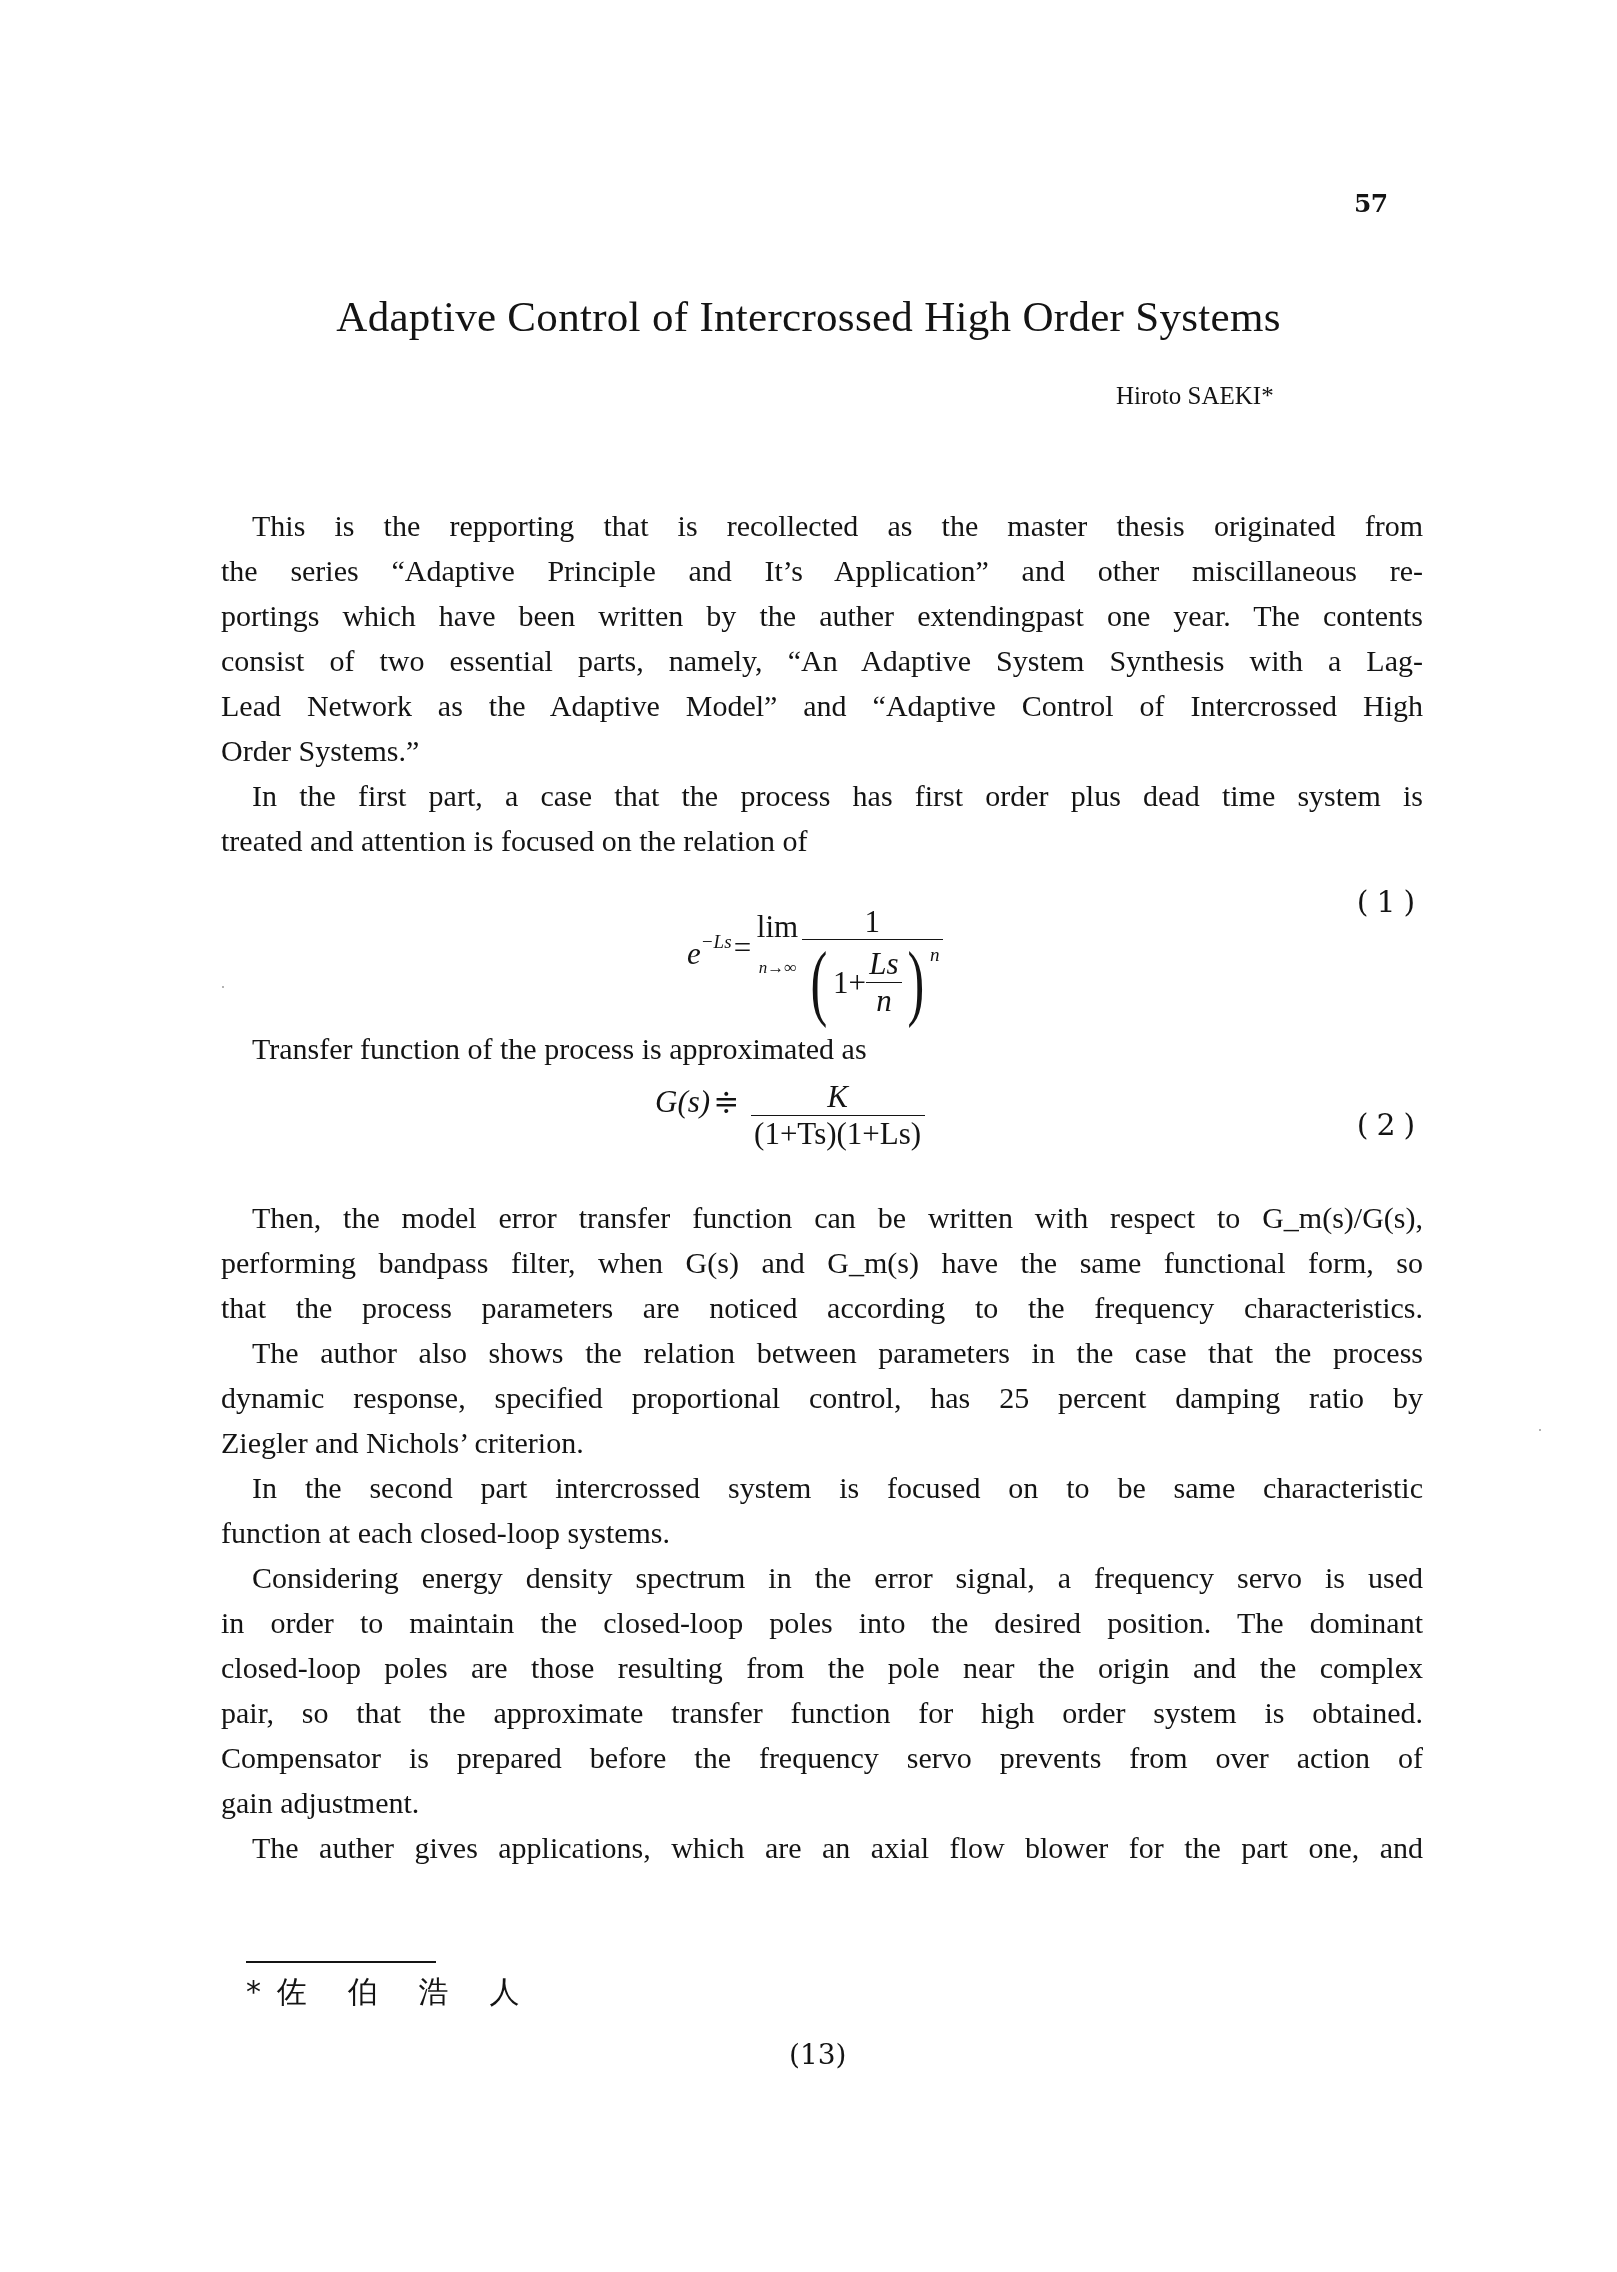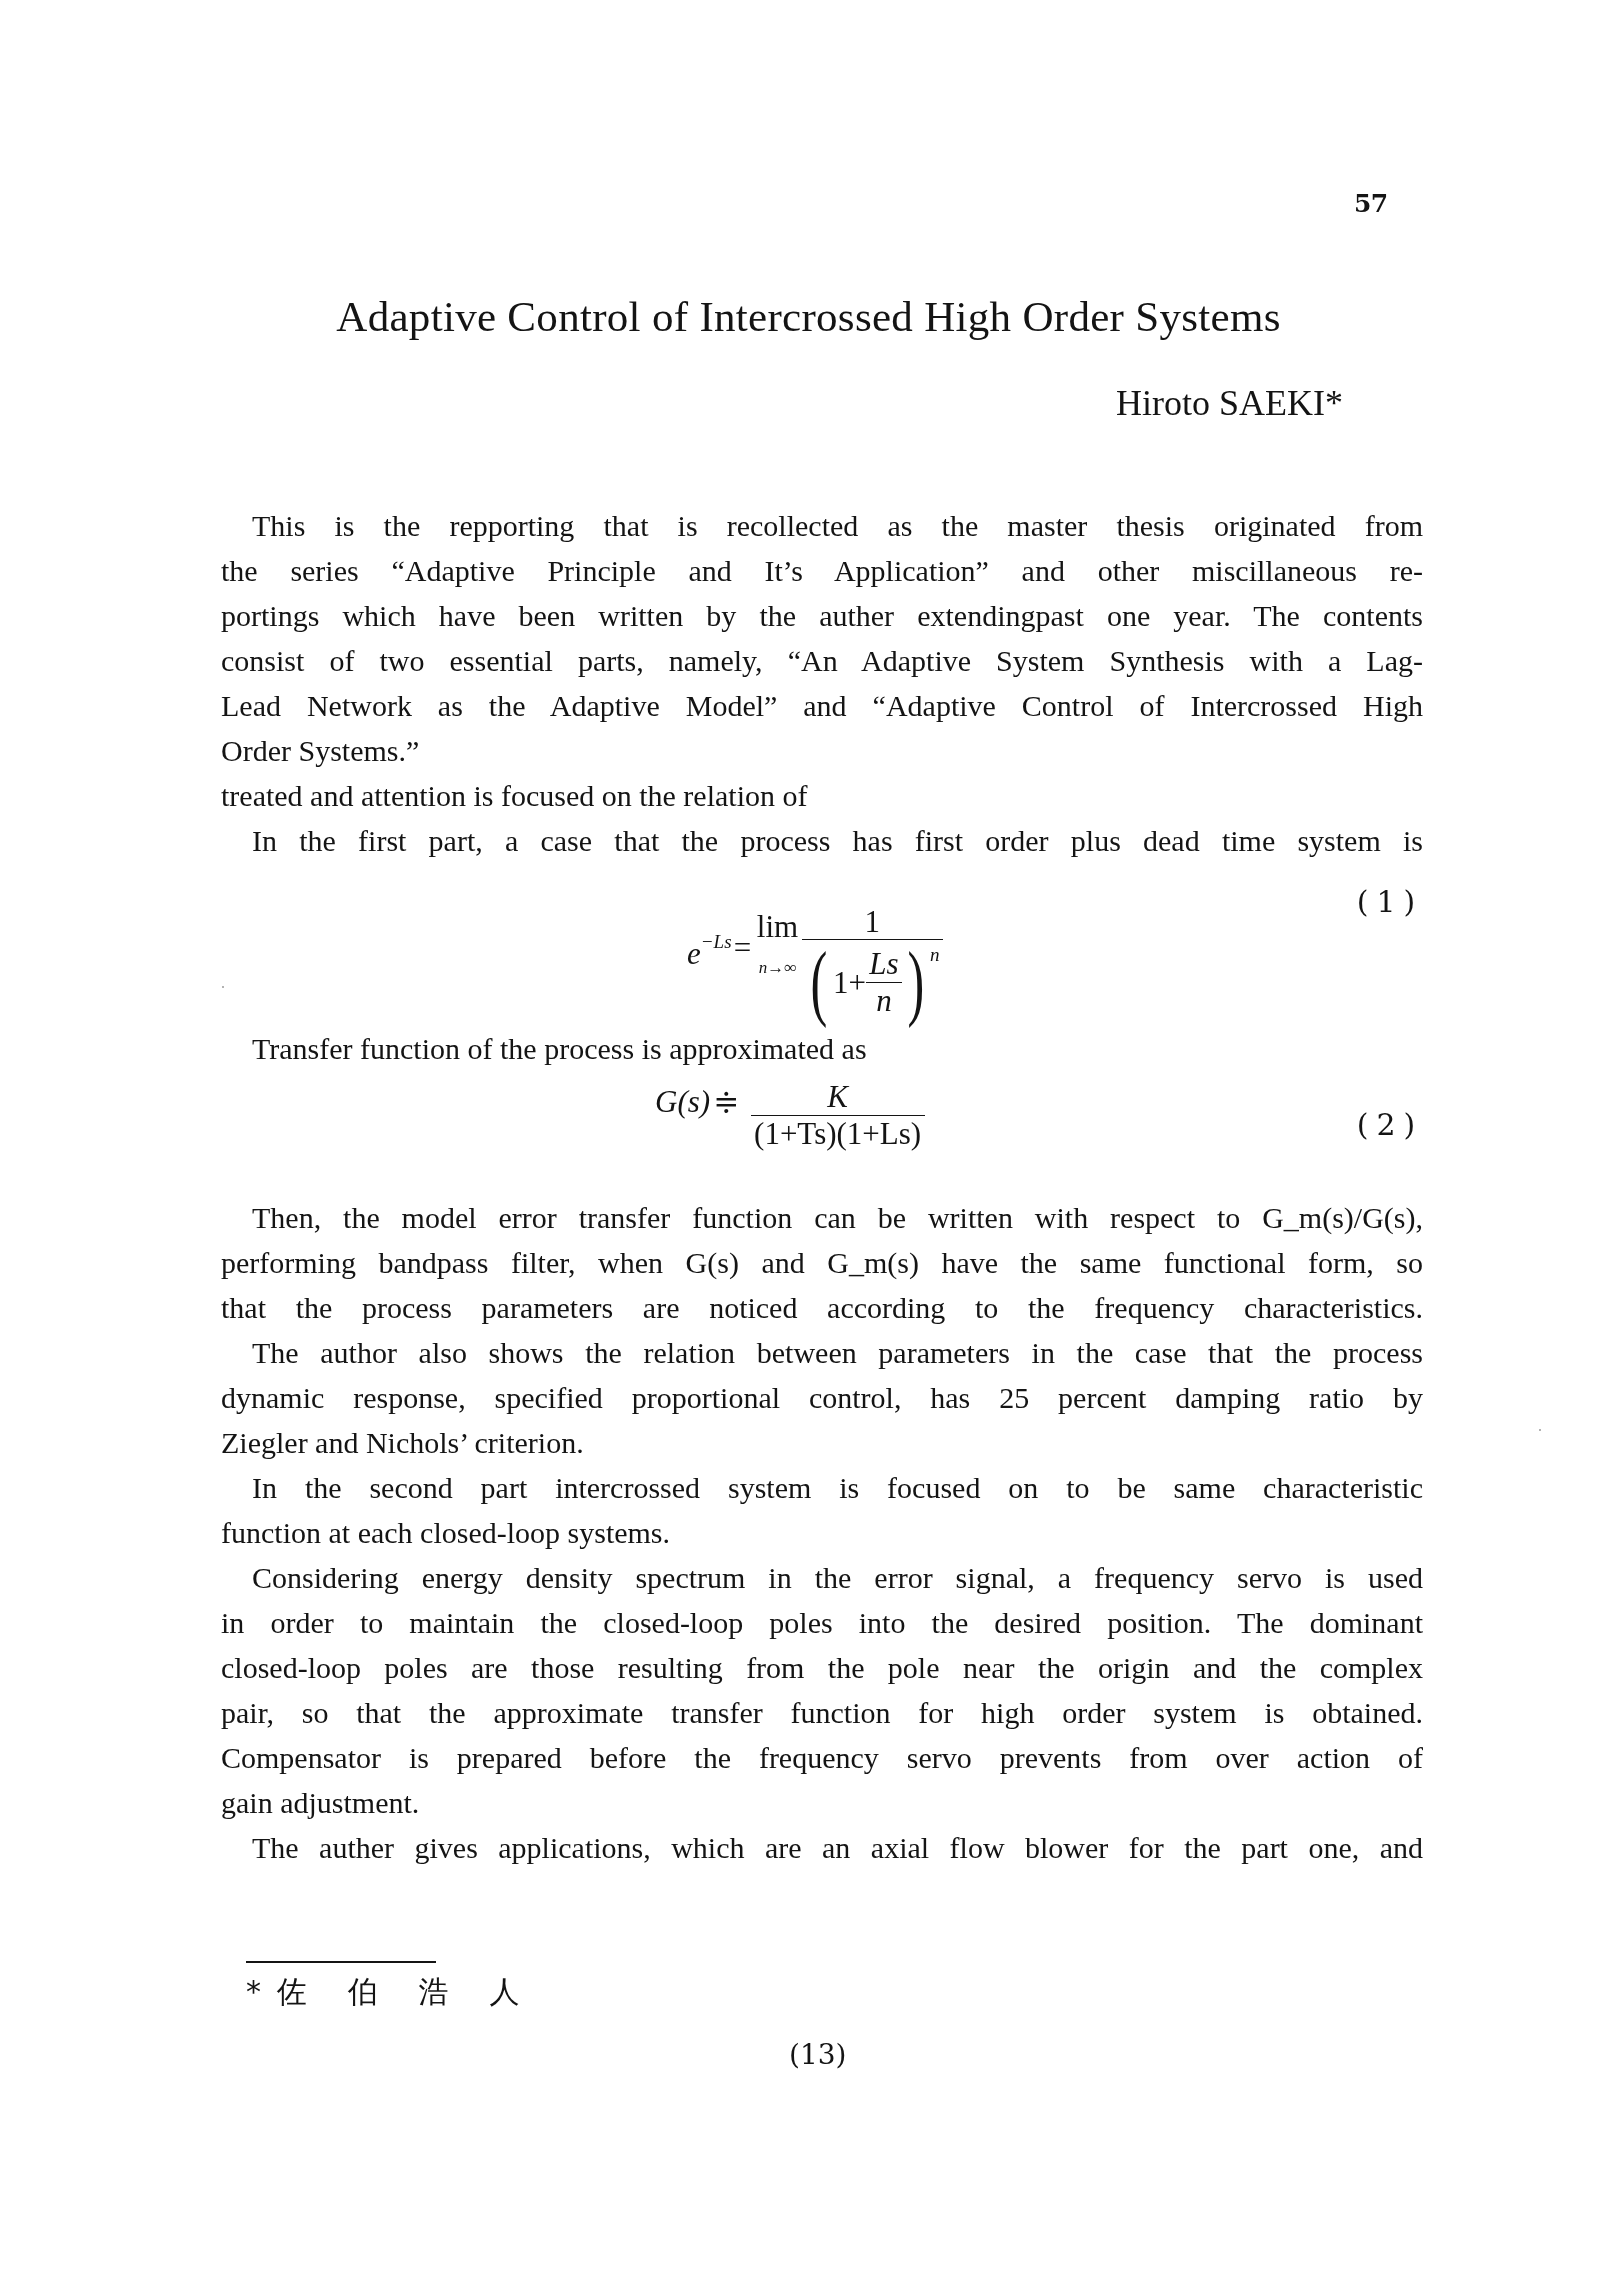--- a/index.html
+++ b/index.html
@@ -10,21 +10,21 @@
     .abs { position: absolute; }
     .page-number-top {
       left: 1354px; top: 189px; font-size: 25px; font-weight: bold;
       font-family: "DejaVu Serif", serif; letter-spacing: -0.6px;
     }
     .title {
       left: 0; width: 1617px; top: 292px; text-align: center;
       font-size: 43px; font-weight: normal; letter-spacing: 0.3px; box-sizing: border-box;
     }
     .author {
-      left: 1116px; top: 382px; font-size: 36px; text-align: right;
+      left: 1116px; top: 382px; font-size: 25px; text-align: right;
     }
     .body-text {
       left: 221px; width: 1202px; top: 503px;
       font-size: 30px; line-height: 45px;
     }
     .line {
       display: block; white-space: nowrap; text-align: justify; text-align-last: justify;
       height: 45px;
     }
     .line.last { text-align-last: left; }
@@ -85,22 +85,22 @@
   <div>
     <span class="line indent">This is the repporting that is recollected as the master thesis originated from</span>
     <span class="line">the series “Adaptive Principle and It’s Application” and other miscillaneous re-</span>
     <span class="line">portings which have been written by the auther extendingpast one year.  The contents</span>
     <span class="line">consist of two essential parts, namely, “An Adaptive System Synthesis with a Lag-</span>
     <span class="line">Lead Network as the Adaptive Model” and “Adaptive Control of Intercrossed High</span>
     <span class="line last">Order Systems.”</span>
   </div>
 
   <div>
+    <span class="line indent">In the first part, a case that the process has first order plus dead time system is</span>
     <span class="line last">treated and attention is focused on the relation of</span>
-    <span class="line indent">In the first part, a case that the process has first order plus dead time system is</span>
   </div>
 
   <div class="gap-eq1">
     <div class="eq1 math">
       <span><i>e</i><span class="sup">−Ls</span></span>
       <span style="margin:0 2.2px;">=</span>
       <span class="lim">
         <span>lim</span>
         <span class="limsub">n→∞</span>
       </span>

